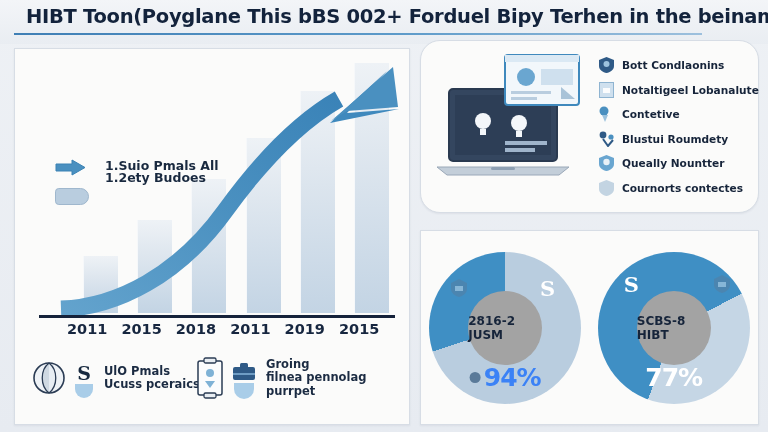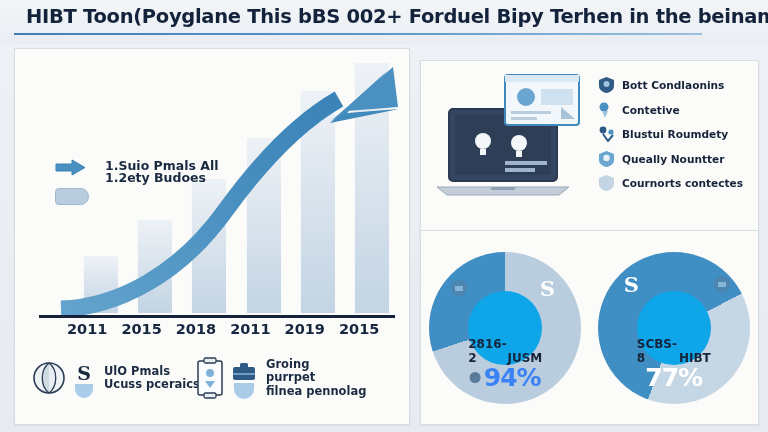--- a/index.html
+++ b/index.html
@@ -31,21 +31,21 @@
     background:linear-gradient(90deg,#3f7fb5 0%,#5c9ac9 55%,#9dc0dd 100%);
   }
   
   .card{
     position:absolute;
     background:#fbfbfa;
     border:1px solid #d7dde5;
     box-shadow:0 1px 2px rgba(40,60,90,.07);
   }
   #chart-card{left:14px;top:48px;width:394px;height:375px;}
-  #list-card{left:420px;top:60px;width:337px;height:171px;}
+  #list-card{left:420px;top:40px;width:337px;height:171px;border-radius:20px;}
   #donut-card{left:420px;top:230px;width:337px;height:193px;}
 
   
   .plot{position:absolute;left:16px;top:6px;width:362px;height:258px;}
   .bars{position:absolute;left:52px;bottom:0;width:306px;height:100%;
         display:flex;align-items:flex-end;justify-content:space-between;}
   .bar{width:34px;background:linear-gradient(180deg,#eef2f6 0%,#dfe7ef 35%,#c3d4e4 100%);
        border-left:1px solid #f6f8fa;}
   .axis-line{position:absolute;left:24px;top:266px;width:356px;height:3px;background:#15223a;}
   .xlabels{position:absolute;left:52px;top:272px;width:306px;height:22px;
@@ -77,22 +77,22 @@
   .fico{width:15px;height:16px;margin-right:8px;flex:0 0 auto;}
   .ftxt{font-size:10.6px;font-weight:bold;color:#16243a;white-space:nowrap;
         font-family:"DejaVu Sans",sans-serif;}
 
   
   .donut-row{position:absolute;left:0;top:0;width:337px;height:193px;
              display:flex;align-items:center;justify-content:space-around;}
   .donut{position:relative;width:152px;height:152px;}
   .donut .hole{
     position:absolute;left:50%;top:50%;transform:translate(-50%,-50%);
-    width:74px;height:74px;border-radius:50%;background:#0ea5e9;
-    display:flex;align-items:flex-end;justify-content:center;
+    width:74px;height:74px;border-radius:50%;background:#a3a3a3;
+    display:flex;flex-direction:column;align-items:flex-start;justify-content:center;
   }
   .hole .l1,.hole .l2{font-size:12px;font-weight:bold;color:#16243a;line-height:14px;
                       font-family:"DejaVu Sans",sans-serif;}
   .pct{position:absolute;left:50%;bottom:12px;transform:translateX(-50%);
        font-size:25px;font-weight:bold;font-family:"DejaVu Sans",sans-serif;
        letter-spacing:-1px;white-space:nowrap;display:flex;align-items:center;gap:3px;}
   .pct.dark{color:#3b82f6;}
   .pct.light{color:#ffffff;justify-content:center;}
   .s-glyph{position:absolute;font-size:21px;font-weight:bold;color:#ffffff;
            font-family:"DejaVu Serif",serif;}
@@ -184,22 +184,22 @@
         <path d="M12,24 h10 l-5,7 z" fill="#7fb2d6"></path>
       </svg>
       <svg width="30" height="42" viewBox="0 0 30 42" style="margin-left:2px">
         <path d="M5,26 h20 v6 a10,10 0 0 1 -10,10 a10,10 0 0 1 -10,-10 z" fill="#a9cde8"></path>
         <rect x="4" y="10" width="22" height="13" rx="2" fill="#2f5a86"></rect>
         <rect x="11" y="6" width="8" height="5" rx="1.5" fill="#2f5a86"></rect>
         <rect x="4" y="16" width="22" height="2" fill="#6f9dc4"></rect>
       </svg>
       <div class="foot-txt">
         <div>Groing</div>
+        <div>filnea pennolag</div>
         <div>purrpet</div>
-        <div>filnea pennolag</div>
       </div>
     </div>
   </div>
 
   <div class="card" id="list-card">
     <div class="laptop-wrap">
       <svg width="160" height="150" viewBox="0 0 160 150">
         <rect x="18" y="40" width="108" height="72" rx="4" fill="#34465f" stroke="#2a3a50" stroke-width="2"></rect>
         <rect x="24" y="46" width="96" height="60" fill="#2d3e56"></rect>
         <circle cx="52" cy="72" r="8" fill="#f4f7fa"></circle>
@@ -222,20 +222,27 @@
     <div class="flist" id="flist">
         <div class="fitem">
           <svg class="fico" viewBox="0 0 15 16">
             <path d="M7.5,0 L15,3 v6 c0,4 -4,6.5 -7.5,7 C4,15.5 0,13 0,9 V3 Z" fill="#2f5a86"></path>
             <circle cx="7.5" cy="7" r="3" fill="#9dc3de"></circle>
           </svg>
           <div class="ftxt">Bott Condlaonins</div>
         </div>
         <div class="fitem">
           <svg class="fico" viewBox="0 0 15 16">
+            <rect x="0.5" y="0.5" width="14" height="15" fill="#cfe0ee" stroke="#8fb4d1"></rect>
+            <rect x="4" y="6" width="7" height="5" fill="#fbfcfd"></rect>
+          </svg>
+          <div class="ftxt">Notaltigeel Lobanalute</div>
+        </div>
+        <div class="fitem">
+          <svg class="fico" viewBox="0 0 15 16">
             <circle cx="5" cy="5" r="4.5" fill="#4a90c0"></circle>
             <path d="M3,9 h6 l-3,7 z" fill="#9dc3de"></path>
           </svg>
           <div class="ftxt">Contetive</div>
         </div>
         <div class="fitem">
           <svg class="fico" viewBox="0 0 15 16">
             <circle cx="4" cy="4" r="3.4" fill="#2f5a86"></circle>
             <circle cx="12" cy="6" r="2.6" fill="#4a90c0"></circle>
             <path d="M4,8 l5,7 l5,-6" stroke="#2f5a86" stroke-width="2" fill="none"></path>

